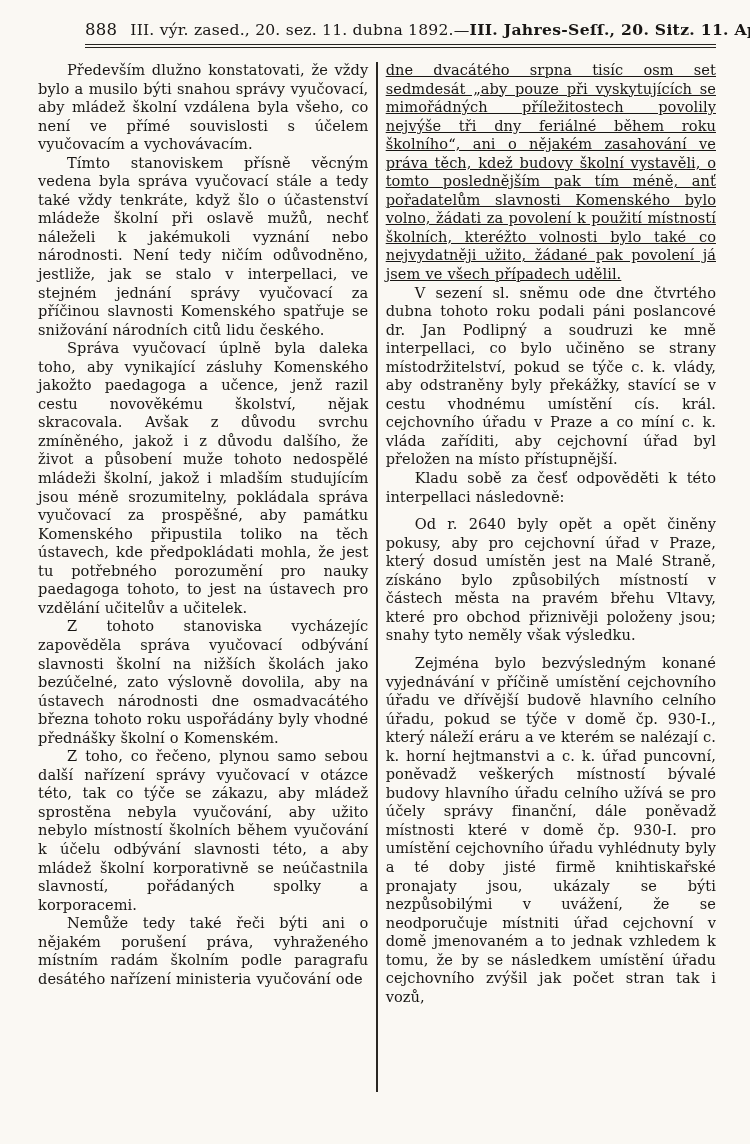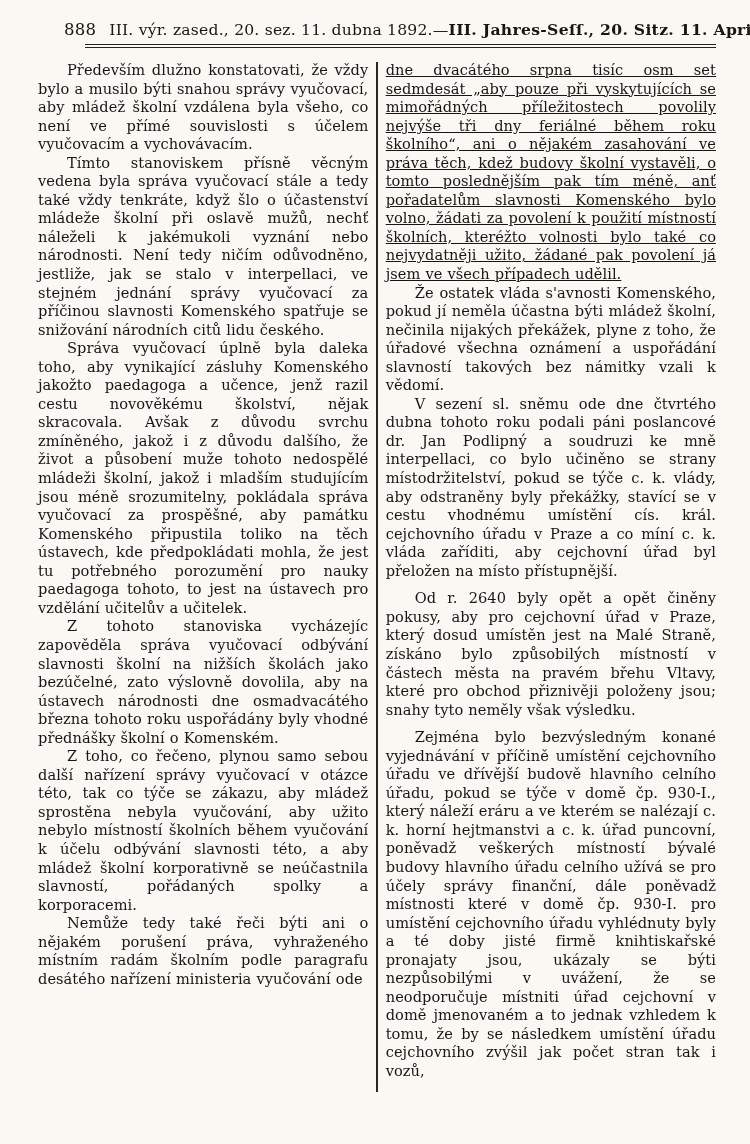--- a/index.html
+++ b/index.html
@@ -16,21 +16,21 @@
   }
   .page {
     box-sizing: border-box;
     width: 750px;
     height: 1144px;
     padding: 20px 34px 0 38px;
     position: relative;
   }
   
   .header {
-    margin-left: 26px;
+    margin-left: 47px;
     width: 631px;
     display: flex;
     justify-content: space-between;
     align-items: baseline;
     font-size: 15.6px;
     letter-spacing: 0.2px;
     white-space: nowrap;
     padding-bottom: 5px;
   }
   .header .hnum { font-size: 16.5px; margin-right: 8px; }
@@ -94,20 +94,20 @@
         <p class="para">Především dlužno konstatovati, že vždy bylo a musilo býti snahou správy vyučovací, aby mládež školní vzdálena byla všeho, co není ve přímé souvislosti s účelem vyučovacím a vychovávacím.</p>
         <p class="para">Tímto stanoviskem přísně věcným vedena byla správa vyučovací stále a tedy také vždy tenkráte, když šlo o účastenství mládeže školní při oslavě mužů, nechť náleželi k jakémukoli vyznání nebo národnosti. Není tedy ničím odůvodněno, jestliže, jak se stalo v interpellaci, ve stejném jednání správy vyučovací za příčinou slavnosti Komenského spatřuje se snižování národních citů lidu českého.</p>
         <p class="para">Správa vyučovací úplně byla daleka toho, aby vynikající zásluhy Komenského jakožto paedagoga a učence, jenž razil cestu novověkému školství, nějak skracovala. Avšak z důvodu svrchu zmíněného, jakož i z důvodu dalšího, že život a působení muže tohoto nedospělé mládeži školní, jakož i mladším studujícím jsou méně srozumitelny, pokládala správa vyučovací za prospěšné, aby památku Komenského připustila toliko na těch ústavech, kde předpokládati mohla, že jest tu potřebného porozumění pro nauky paedagoga tohoto, to jest na ústavech pro vzdělání učitelův a učitelek.</p>
         <p class="para">Z tohoto stanoviska vycházejíc zapověděla správa vyučovací odbývání slavnosti školní na nižších školách jako bezúčelné, zato výslovně dovolila, aby na ústavech národnosti dne osmadvacátého března tohoto roku uspořádány byly vhodné přednášky školní o Komenském.</p>
         <p class="para">Z toho, co řečeno, plynou samo sebou další nařízení správy vyučovací v otázce této, tak co týče se zákazu, aby mládež sprostěna nebyla vyučování, aby užito nebylo místností školních během vyučování k účelu odbývání slavnosti této, a aby mládež školní korporativně se neúčastnila slavností, pořádaných spolky a korporacemi.</p>
         <p class="para">Nemůže tedy také řeči býti ani o nějakém porušení práva, vyhraženého místním radám školním podle paragrafu desátého nařízení ministeria vyučování ode</p>
       </div>
     <div class="divider"></div>
     <div class="col right">
         <p class="para noindent">dne dvacátého srpna tisíc osm set sedmdesát „aby pouze při vyskytujících se mimořádných příležitostech povolily nejvýše tři dny feriálné během roku školního“, ani o nějakém zasahování ve práva těch, kdež budovy školní vystavěli, o tomto poslednějším pak tím méně, anť pořadatelům slavnosti Komenského bylo volno, žádati za povolení k použití místností školních, kteréžto volnosti bylo také co nejvydatněji užito, žádané pak povolení já jsem ve všech případech udělil.</p>
-        <p class="para">Že ostatek vláda s'avnosti Komenského, pokud jí neměla účastna býti mládež školní, nečinila nijakých překážek, plyne z toho, že úřadové všechna oznámení a uspořádání slavností takových bez námitky vzali k vědomí.</p>
         <p class="para">V sezení sl. sněmu ode dne čtvrtého dubna tohoto roku podali páni poslancové dr. Jan Podlipný a soudruzi ke mně interpellaci, co bylo učiněno se strany místodržitelství, pokud se týče c. k. vlády, aby odstraněny byly překážky, stavící se v cestu vhodnému umístění cís. král. cejchovního úřadu v Praze a co míní c. k. vláda zaříditi, aby cejchovní úřad byl přeložen na místo přístupnější.</p>
+        <p class="para">Kladu sobě za česť odpověděti k této interpellaci následovně:</p>
         <p class="para gap">Od r. 2640 byly opět a opět činěny pokusy, aby pro cejchovní úřad v Praze, který dosud umístěn jest na Malé Straně, získáno bylo způsobilých místností v částech města na pravém břehu Vltavy, které pro obchod přiznivěji položeny jsou; snahy tyto neměly však výsledku.</p>
         <p class="para gap">Zejména bylo bezvýsledným konané vyjednávání v příčině umístění cejchovního úřadu ve dřívější budově hlavního celního úřadu, pokud se týče v domě čp. 930-I., který náleží eráru a ve kterém se nalézají c. k. horní hejtmanstvi a c. k. úřad puncovní, poněvadž veškerých místností bývalé budovy hlavního úřadu celního užívá se pro účely správy finanční, dále poněvadž místnosti které v domě čp. 930-I. pro umístění cejchovního úřadu vyhlédnuty byly a té doby jisté firmě knihtiskařské pronajaty jsou, ukázaly se býti nezpůsobilými v uvážení, že se neodporučuje místniti úřad cejchovní v domě jmenovaném a to jednak vzhledem k tomu, že by se následkem umístění úřadu cejchovního zvýšil jak počet stran tak i vozů,</p>
       </div>
   </div>
 
 </div>
 
 </body></html>

